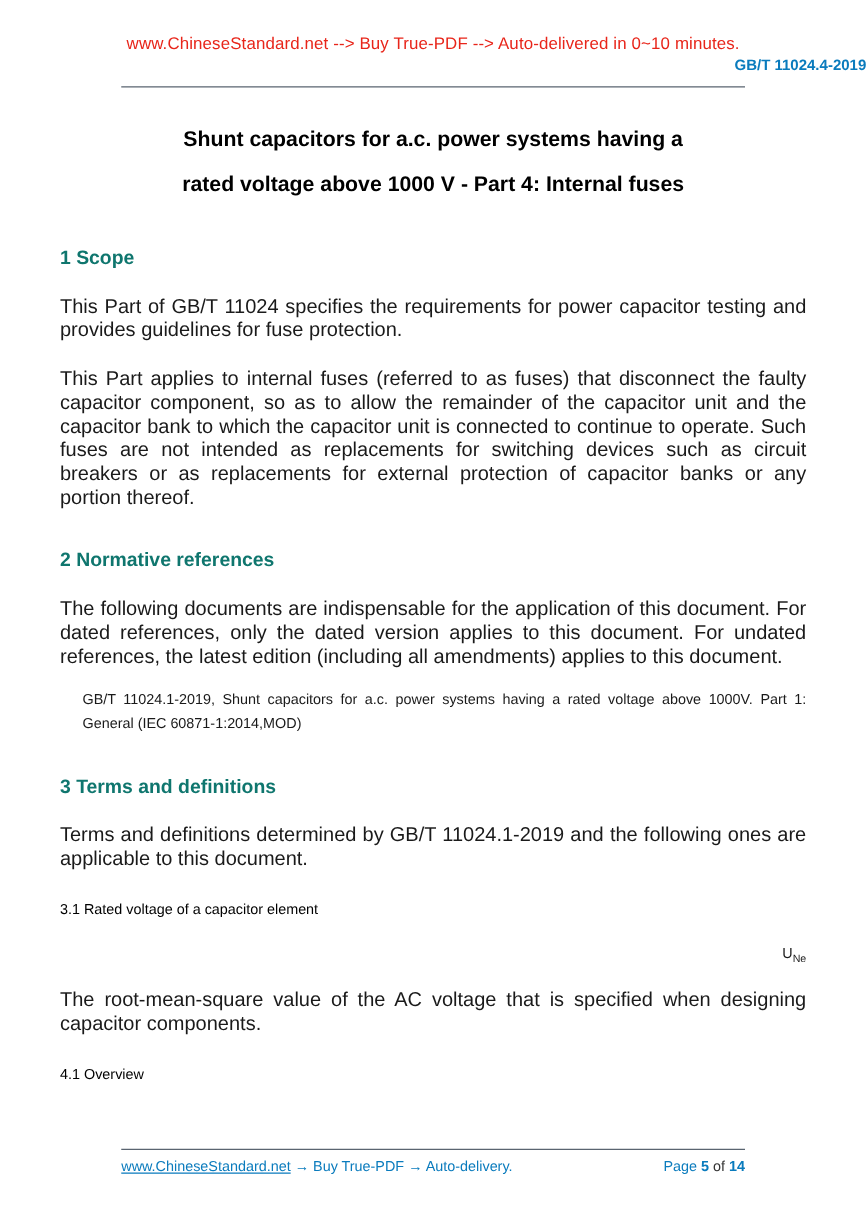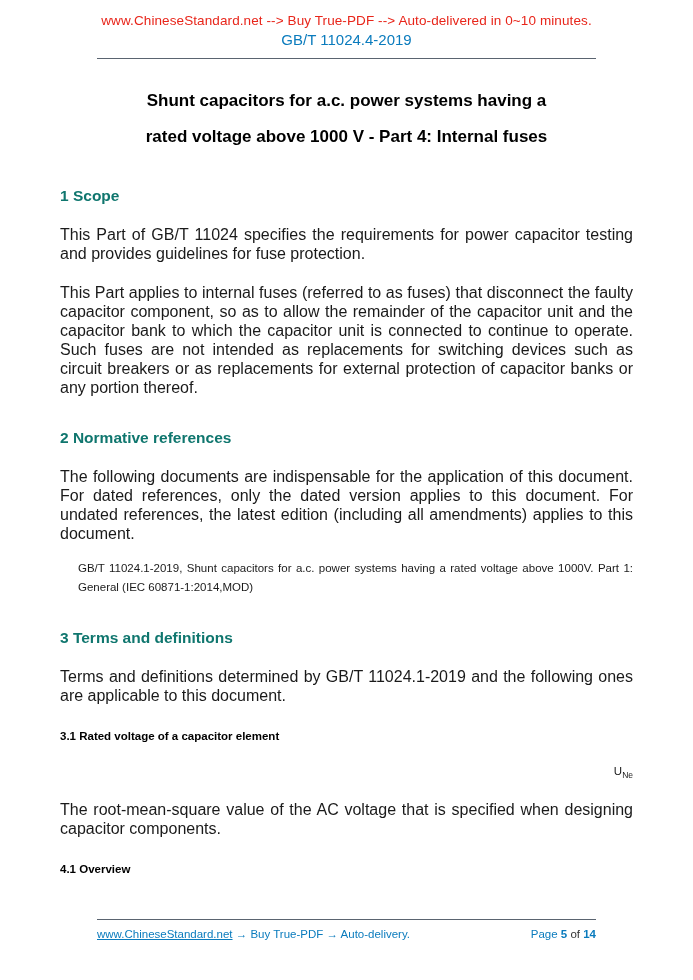--- a/index.html
+++ b/index.html
@@ -7,39 +7,40 @@
     body {
       width: 693px;
       height: 980px;
       background: #ffffff;
       font-family: "Liberation Sans", sans-serif;
       color: #1a1a1a;
       position: relative;
       overflow: hidden;
     }
     .banner {
-      padding-top: 13px;
+      padding-top: 27px;
       text-align: center;
       font-size: 13.5px;
       color: #e8251a;
       letter-spacing: 0.1px;
     }
     .doc-number {
-      text-align: center;
-      font-size: 15px;
+      text-align: right;
+      font-size: 12px;
       color: #0a7bbd;
       margin-top: 3px;
+      font-weight: bold;
     }
     .head-rule, .footer-rule {
       width: 499px;
       height: 1px;
       background: #5a6470;
       margin: 10px auto 0 auto;
     }
-    .content { padding: 0 60px; }
+    .content { padding: 0 48px; }
     .doc-title {
       margin-top: 24px;
       text-align: center;
       font-size: 17px;
       font-weight: bold;
       line-height: 36px;
       color: #000;
     }
     h2.section-heading {
       font-size: 15.5px;
@@ -56,21 +57,21 @@
     }
     p.reference-para {
       font-size: 11.5px;
       line-height: 19px;
       text-align: justify;
       margin: 16px 0 0 18px;
       color: #1a1a1a;
     }
     .sub-heading {
       font-size: 11.5px;
-      font-weight: bold;
+      font-weight: normal;
       color: #000;
       margin: 25px 0 0 0;
     }
     .symbol {
       font-size: 11.5px;
       margin: 23px 0 0 0;
       text-align: right;
     }
     .symbol sub { font-size: 8.5px; }
     .footer {

